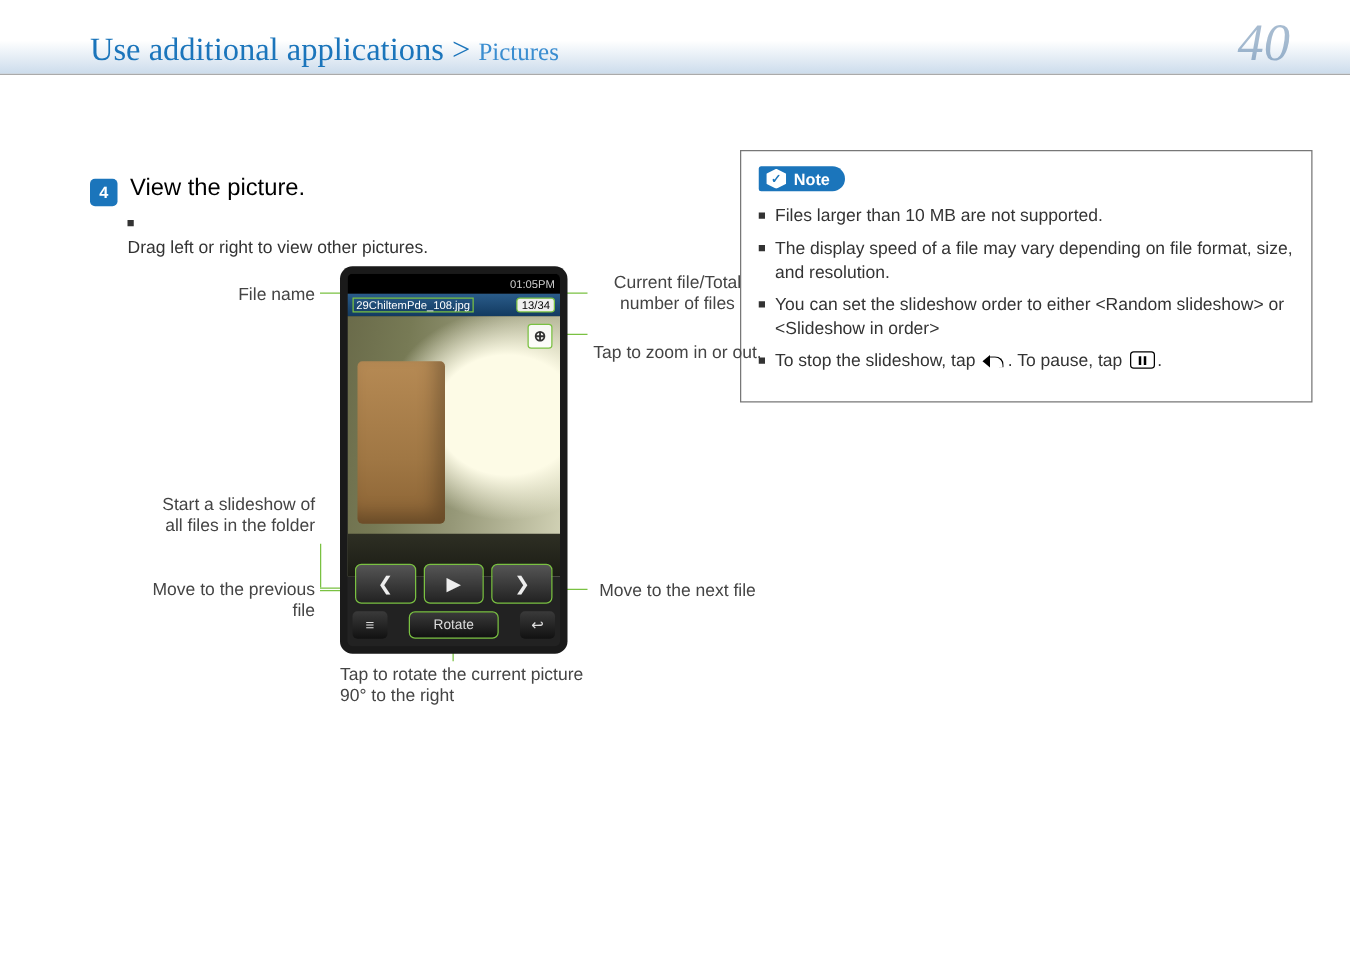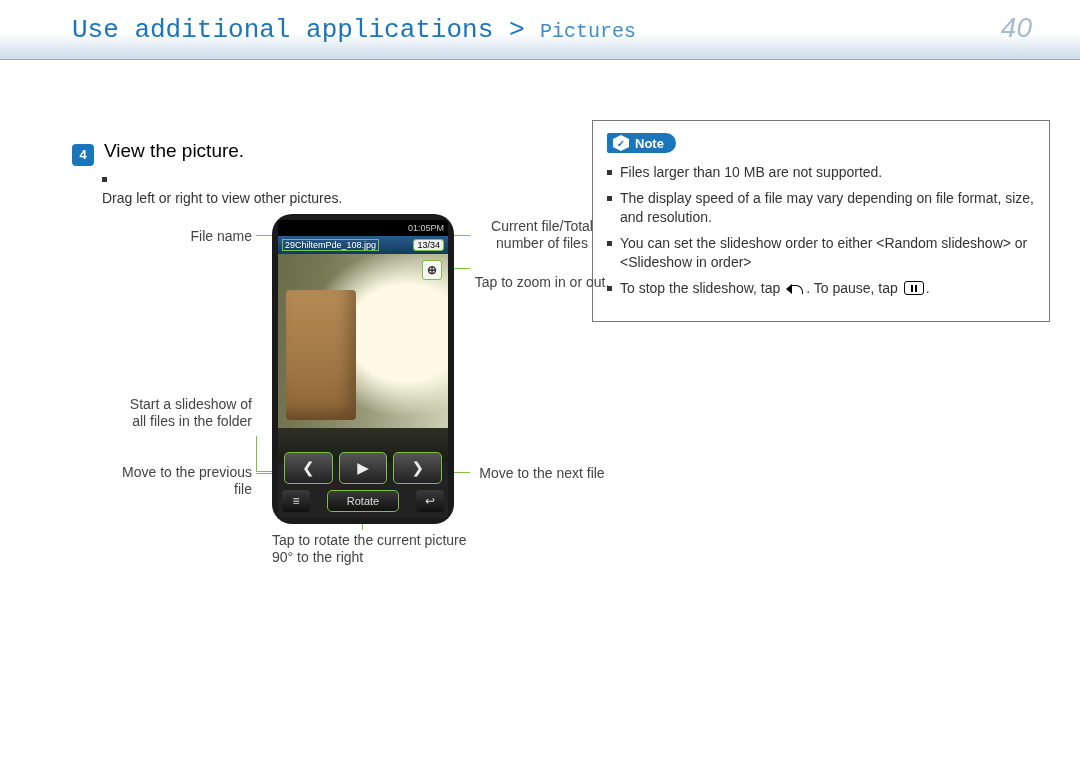--- a/index.html
+++ b/index.html
@@ -15,31 +15,31 @@
   .header {
     height: 60px;
     background: linear-gradient(#fff 0%, #fff 55%, rgba(0,80,160,0.2) 100%);
     border-bottom: 1px solid #aaa;
     padding: 14px 40px 0 72px;
     display: flex;
     align-items: baseline;
     justify-content: space-between;
   }
   .breadcrumb {
-    font-family: Liberation Mono, monospace;
+    font-family: Liberation Serif, serif;
     font-size: 26px;
     color: #1b75bb;
   }
   .breadcrumb .sub {
     font-size: 20px;
     color: #3a8dd0;
   }
   .pagenum {
-    font-family: Liberation Sans, sans-serif;
-    font-size: 28px;
+    font-family: Liberation Serif, serif;
+    font-size: 42px;
     color: rgba(0,60,120,0.35);
     font-style: italic;
     line-height: 1;
     padding-right: 8px;
   }
   .content {
     display: flex;
     padding: 60px 30px 0 72px;
     gap: 40px;
   }
@@ -63,21 +63,21 @@
   }
   .label { position:absolute; font-size:14px; color:#444; text-align:right; line-height:1.25;}
   .label.right { text-align:center; }
   .leader { position:absolute; background:#7ac142; }
   .leader.h { height:1px; }
   .leader.v { width:1px; }
   
   .device {
     position:absolute; left:200px; top:-4px;
     width:182px; height:310px;
-    background:#1a1a1a; border-radius:20px; padding:6px;
+    background:#1a1a1a; border-radius:10px; padding:6px;
   }
   .screen {
     width:100%; height:100%; background:#222; border-radius:4px;
     position:relative; overflow:hidden;
   }
   .statusbar {
     height:16px; background:#000; color:#ccc; font-size:9px;
     display:flex; justify-content:flex-end; align-items:center; padding:0 4px;
   }
   .topbar {

